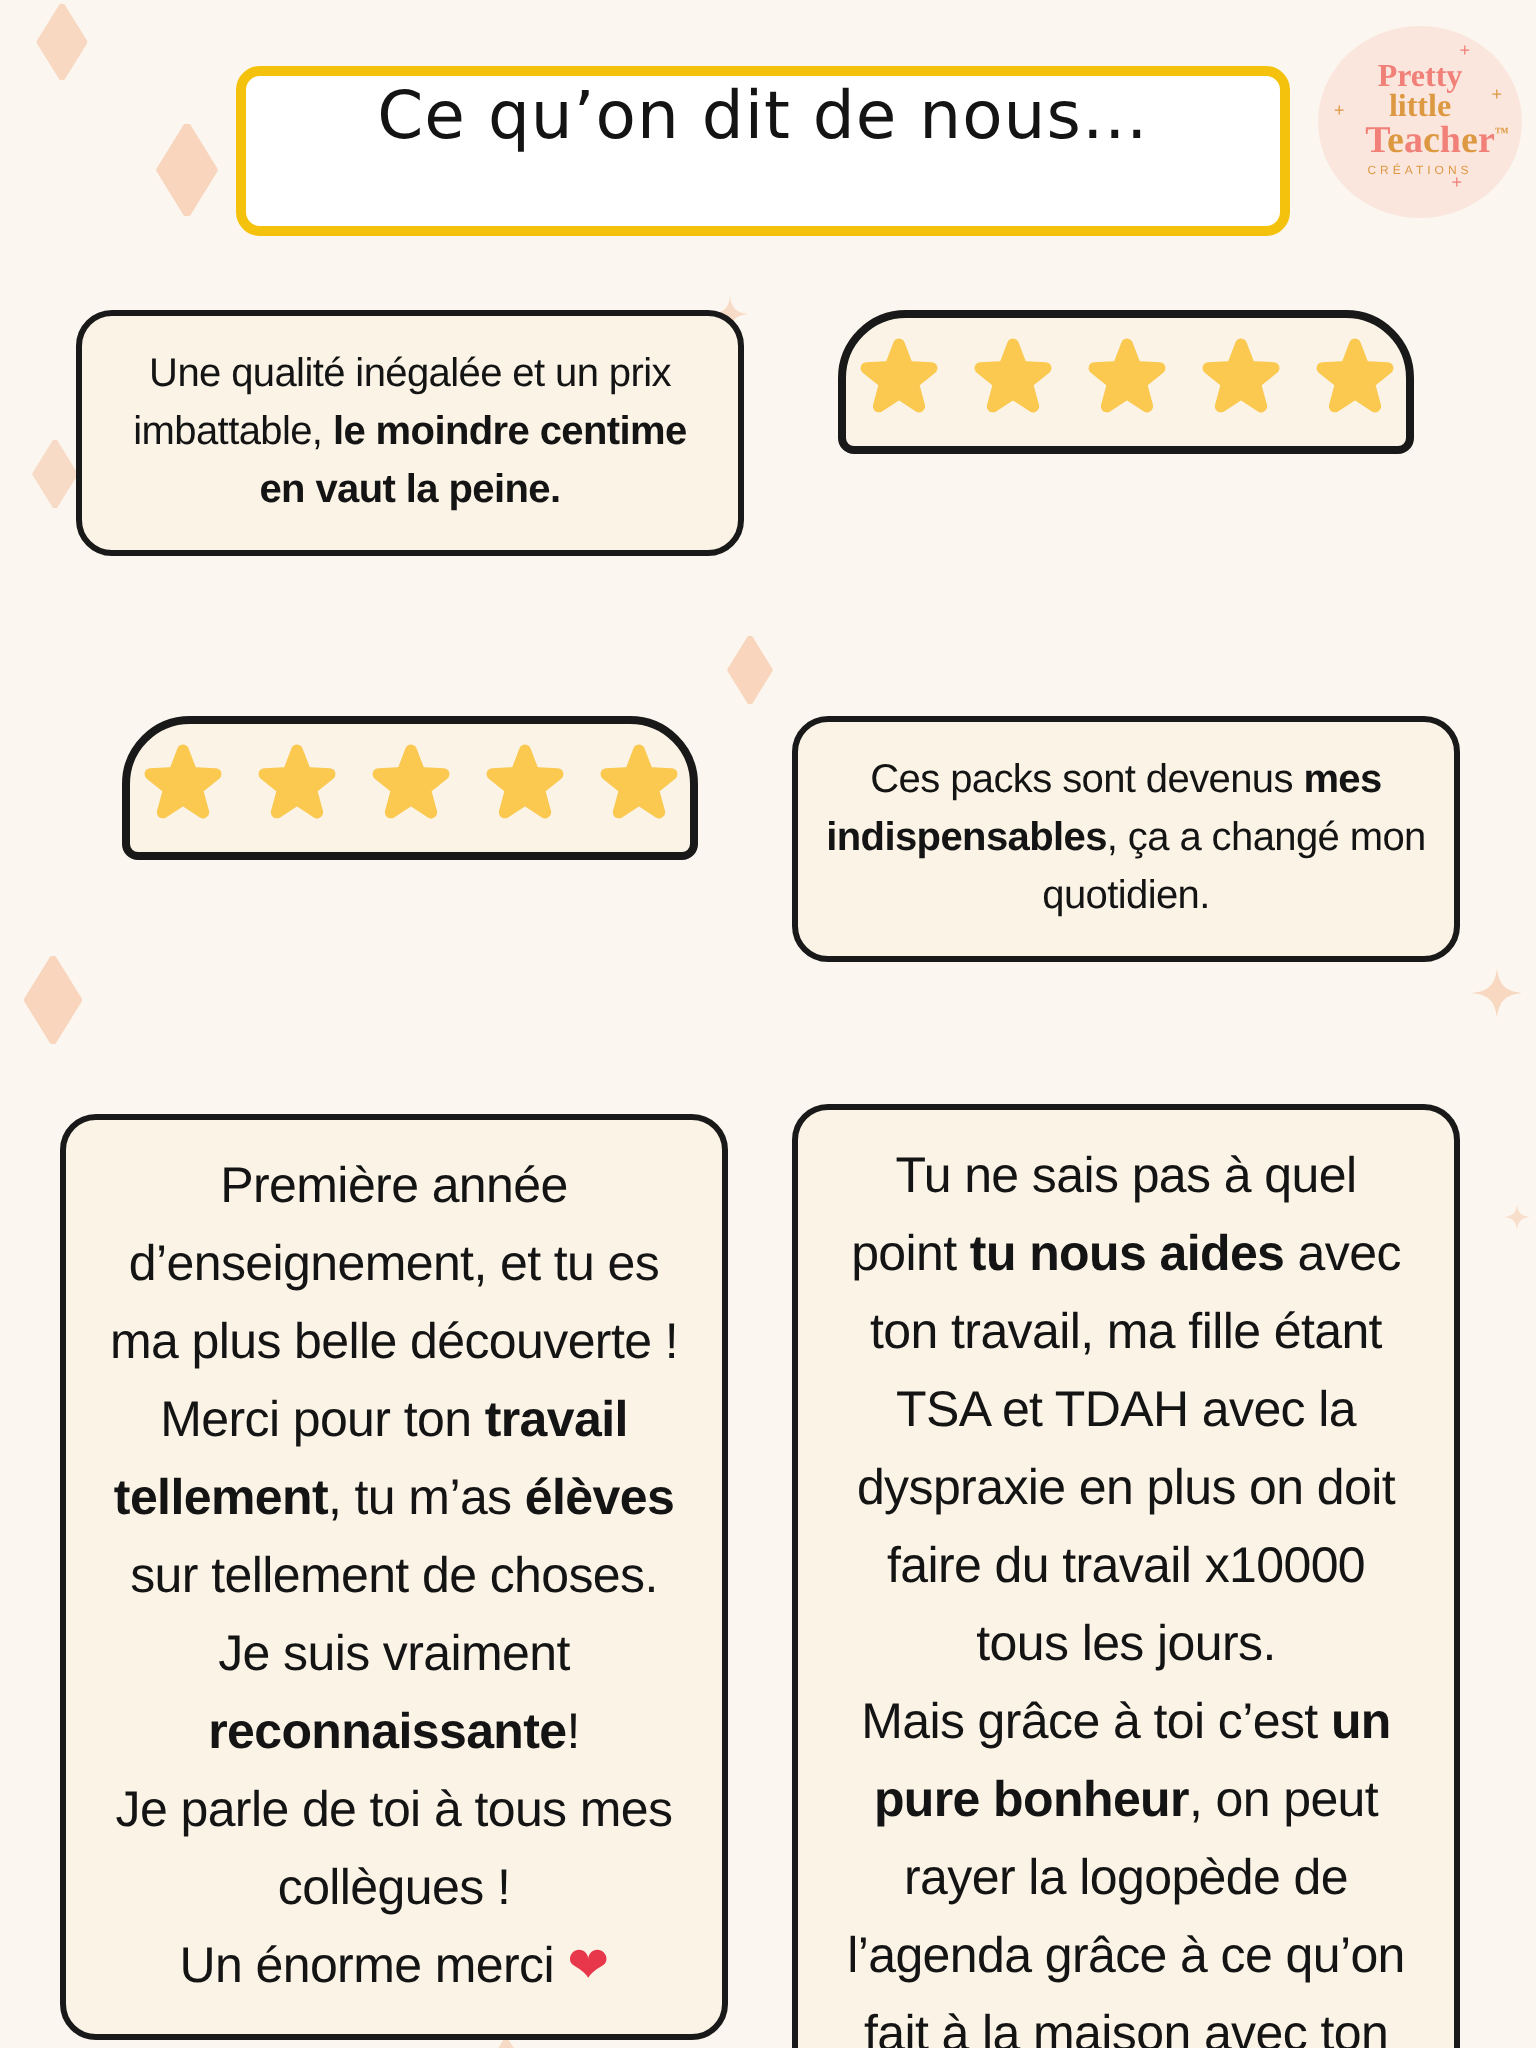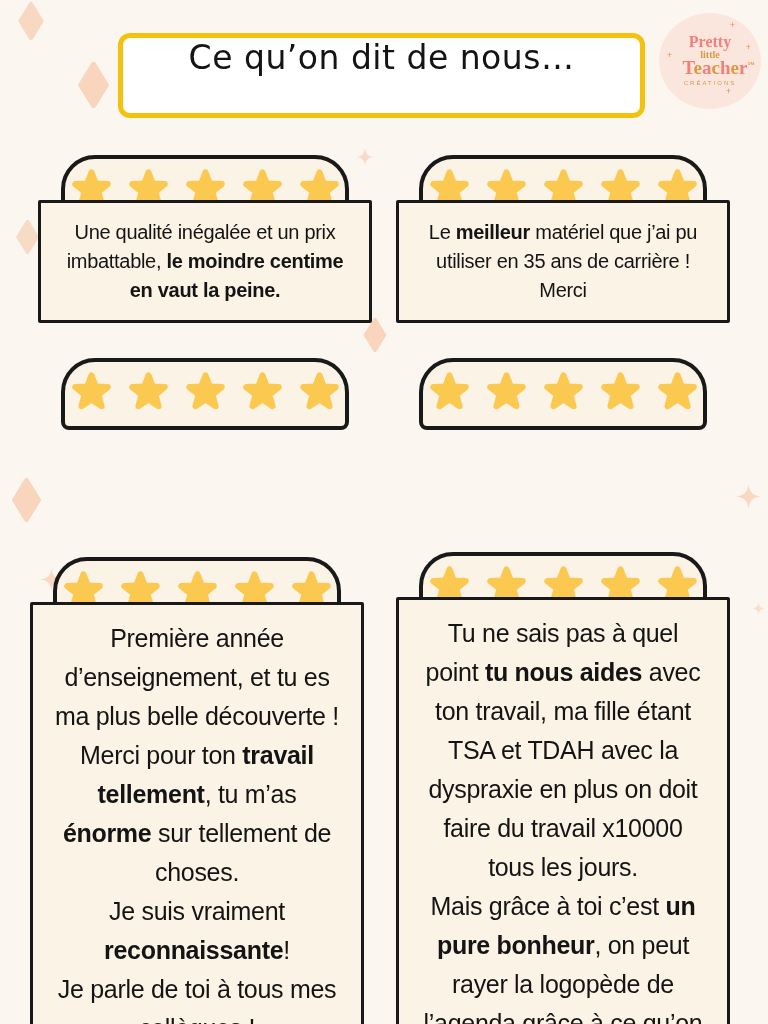--- a/index.html
+++ b/index.html
@@ -38,21 +38,21 @@
     font-family:"DejaVu Sans",sans-serif;
   }
   
   .logo{
     position:absolute;left:659px;top:13px;width:102px;height:96px;border-radius:50%;
     background:var(--logo-circle);
     display:flex;flex-direction:column;align-items:center;justify-content:center;
     text-align:center;font-family:"Liberation Serif",serif;line-height:.92;
   }
   .logo .l1{color:var(--logo-coral);font-weight:700;font-size:16px;}
-  .logo .l2{color:var(--logo-orange);font-weight:700;font-size:10px;text-align:center;}
+  .logo .l2{color:var(--logo-orange);font-weight:700;font-size:16px;text-align:center;}
   .logo .l3{font-weight:700;font-size:19px;margin-left:17px;}
   .logo .l3 sup{font-size:7px;color:var(--logo-orange);}
   .logo .sub{margin-top:5px;color:var(--logo-orange);font-size:6px;letter-spacing:2px;font-family:"Liberation Sans",sans-serif;}
   .logo .plus{position:absolute;color:var(--logo-coral);font-size:9px;font-family:"Liberation Sans",sans-serif;}
   .logo .plus.p1{top:8px;right:26px;}
   .logo .plus.p2{top:38px;left:8px;color:var(--logo-orange);}
   .logo .plus.p3{top:30px;right:10px;color:var(--logo-orange);}
   .logo .plus.p4{bottom:14px;right:30px;}
   
   .card{position:absolute;width:334px;}
@@ -64,22 +64,22 @@
   .c6{left:396px;top:552px;}
   .starbar{
     position:absolute;left:50%;top:0;transform:translateX(-50%);
     width:288px;height:72px;background:var(--card-bg);
     border:4px solid var(--ink);border-radius:34px 34px 8px 8px;
     display:flex;justify-content:center;align-items:flex-start;gap:14px;
     padding-top:9px;z-index:1;
   }
   .starbar svg{width:43px;height:41px;flex:0 0 auto;}
   .bubble{
-    position:relative;z-index:2;margin-top:45px;width:100%;
-    background:var(--card-bg);border:3px solid var(--ink);border-radius:2px;
+    position:relative;z-index:2;width:100%;
+    background:var(--card-bg);border:3px solid var(--ink);border-radius:18px;
     min-height:123px;display:flex;align-items:center;justify-content:center;
     padding:12px 13px;text-align:center;
     font-size:20px;line-height:1.46;letter-spacing:-.3px;color:#141414;
   }
   .tall .bubble{min-height:374px;font-size:25px;line-height:1.56;padding:14px 20px;}
   .quote{white-space:pre-line;}
   .quote .b{font-weight:700;}
   .quote .heart{color:var(--heart-red);font-weight:400;}
 </style>
 </head>
@@ -208,71 +208,71 @@
   </svg>
 
   <svg viewBox="-5 -6 50 48" aria-hidden="true">
     <polygon points="20,-1 25,12.1 39,12.8 28.1,21.6 31.8,35.2 20,27.5 8.2,35.2 11.9,21.6 1,12.8 15,12.1" fill="#FBC850" stroke="#FBC850" stroke-width="7" stroke-linejoin="round"></polygon>
   </svg>
 
   <svg viewBox="-5 -6 50 48" aria-hidden="true">
     <polygon points="20,-1 25,12.1 39,12.8 28.1,21.6 31.8,35.2 20,27.5 8.2,35.2 11.9,21.6 1,12.8 15,12.1" fill="#FBC850" stroke="#FBC850" stroke-width="7" stroke-linejoin="round"></polygon>
   </svg>
 </div>
+  </div>
+
+  <div class="card c3">
+    <div class="starbar stars">
+  <svg viewBox="-5 -6 50 48" aria-hidden="true">
+    <polygon points="20,-1 25,12.1 39,12.8 28.1,21.6 31.8,35.2 20,27.5 8.2,35.2 11.9,21.6 1,12.8 15,12.1" fill="#FBC850" stroke="#FBC850" stroke-width="7" stroke-linejoin="round"></polygon>
+  </svg>
+
+  <svg viewBox="-5 -6 50 48" aria-hidden="true">
+    <polygon points="20,-1 25,12.1 39,12.8 28.1,21.6 31.8,35.2 20,27.5 8.2,35.2 11.9,21.6 1,12.8 15,12.1" fill="#FBC850" stroke="#FBC850" stroke-width="7" stroke-linejoin="round"></polygon>
+  </svg>
+
+  <svg viewBox="-5 -6 50 48" aria-hidden="true">
+    <polygon points="20,-1 25,12.1 39,12.8 28.1,21.6 31.8,35.2 20,27.5 8.2,35.2 11.9,21.6 1,12.8 15,12.1" fill="#FBC850" stroke="#FBC850" stroke-width="7" stroke-linejoin="round"></polygon>
+  </svg>
+
+  <svg viewBox="-5 -6 50 48" aria-hidden="true">
+    <polygon points="20,-1 25,12.1 39,12.8 28.1,21.6 31.8,35.2 20,27.5 8.2,35.2 11.9,21.6 1,12.8 15,12.1" fill="#FBC850" stroke="#FBC850" stroke-width="7" stroke-linejoin="round"></polygon>
+  </svg>
+
+  <svg viewBox="-5 -6 50 48" aria-hidden="true">
+    <polygon points="20,-1 25,12.1 39,12.8 28.1,21.6 31.8,35.2 20,27.5 8.2,35.2 11.9,21.6 1,12.8 15,12.1" fill="#FBC850" stroke="#FBC850" stroke-width="7" stroke-linejoin="round"></polygon>
+  </svg>
+</div>
+  </div>
+
+  <div class="card c4">
+    <div class="starbar stars">
+  <svg viewBox="-5 -6 50 48" aria-hidden="true">
+    <polygon points="20,-1 25,12.1 39,12.8 28.1,21.6 31.8,35.2 20,27.5 8.2,35.2 11.9,21.6 1,12.8 15,12.1" fill="#FBC850" stroke="#FBC850" stroke-width="7" stroke-linejoin="round"></polygon>
+  </svg>
+
+  <svg viewBox="-5 -6 50 48" aria-hidden="true">
+    <polygon points="20,-1 25,12.1 39,12.8 28.1,21.6 31.8,35.2 20,27.5 8.2,35.2 11.9,21.6 1,12.8 15,12.1" fill="#FBC850" stroke="#FBC850" stroke-width="7" stroke-linejoin="round"></polygon>
+  </svg>
+
+  <svg viewBox="-5 -6 50 48" aria-hidden="true">
+    <polygon points="20,-1 25,12.1 39,12.8 28.1,21.6 31.8,35.2 20,27.5 8.2,35.2 11.9,21.6 1,12.8 15,12.1" fill="#FBC850" stroke="#FBC850" stroke-width="7" stroke-linejoin="round"></polygon>
+  </svg>
+
+  <svg viewBox="-5 -6 50 48" aria-hidden="true">
+    <polygon points="20,-1 25,12.1 39,12.8 28.1,21.6 31.8,35.2 20,27.5 8.2,35.2 11.9,21.6 1,12.8 15,12.1" fill="#FBC850" stroke="#FBC850" stroke-width="7" stroke-linejoin="round"></polygon>
+  </svg>
+
+  <svg viewBox="-5 -6 50 48" aria-hidden="true">
+    <polygon points="20,-1 25,12.1 39,12.8 28.1,21.6 31.8,35.2 20,27.5 8.2,35.2 11.9,21.6 1,12.8 15,12.1" fill="#FBC850" stroke="#FBC850" stroke-width="7" stroke-linejoin="round"></polygon>
+  </svg>
+</div>
     <div class="bubble">
-      <p class="quote"><span>Le </span><span class="b">meilleur</span><span> matériel que j’ai pu utiliser en 35 ans de carrière ! Merci</span></p>
-    </div>
-  </div>
-
-  <div class="card c3">
-    <div class="starbar stars">
-  <svg viewBox="-5 -6 50 48" aria-hidden="true">
-    <polygon points="20,-1 25,12.1 39,12.8 28.1,21.6 31.8,35.2 20,27.5 8.2,35.2 11.9,21.6 1,12.8 15,12.1" fill="#FBC850" stroke="#FBC850" stroke-width="7" stroke-linejoin="round"></polygon>
-  </svg>
-
-  <svg viewBox="-5 -6 50 48" aria-hidden="true">
-    <polygon points="20,-1 25,12.1 39,12.8 28.1,21.6 31.8,35.2 20,27.5 8.2,35.2 11.9,21.6 1,12.8 15,12.1" fill="#FBC850" stroke="#FBC850" stroke-width="7" stroke-linejoin="round"></polygon>
-  </svg>
-
-  <svg viewBox="-5 -6 50 48" aria-hidden="true">
-    <polygon points="20,-1 25,12.1 39,12.8 28.1,21.6 31.8,35.2 20,27.5 8.2,35.2 11.9,21.6 1,12.8 15,12.1" fill="#FBC850" stroke="#FBC850" stroke-width="7" stroke-linejoin="round"></polygon>
-  </svg>
-
-  <svg viewBox="-5 -6 50 48" aria-hidden="true">
-    <polygon points="20,-1 25,12.1 39,12.8 28.1,21.6 31.8,35.2 20,27.5 8.2,35.2 11.9,21.6 1,12.8 15,12.1" fill="#FBC850" stroke="#FBC850" stroke-width="7" stroke-linejoin="round"></polygon>
-  </svg>
-
-  <svg viewBox="-5 -6 50 48" aria-hidden="true">
-    <polygon points="20,-1 25,12.1 39,12.8 28.1,21.6 31.8,35.2 20,27.5 8.2,35.2 11.9,21.6 1,12.8 15,12.1" fill="#FBC850" stroke="#FBC850" stroke-width="7" stroke-linejoin="round"></polygon>
-  </svg>
-</div>
-  </div>
-
-  <div class="card c4">
-    <div class="starbar stars">
-  <svg viewBox="-5 -6 50 48" aria-hidden="true">
-    <polygon points="20,-1 25,12.1 39,12.8 28.1,21.6 31.8,35.2 20,27.5 8.2,35.2 11.9,21.6 1,12.8 15,12.1" fill="#FBC850" stroke="#FBC850" stroke-width="7" stroke-linejoin="round"></polygon>
-  </svg>
-
-  <svg viewBox="-5 -6 50 48" aria-hidden="true">
-    <polygon points="20,-1 25,12.1 39,12.8 28.1,21.6 31.8,35.2 20,27.5 8.2,35.2 11.9,21.6 1,12.8 15,12.1" fill="#FBC850" stroke="#FBC850" stroke-width="7" stroke-linejoin="round"></polygon>
-  </svg>
-
-  <svg viewBox="-5 -6 50 48" aria-hidden="true">
-    <polygon points="20,-1 25,12.1 39,12.8 28.1,21.6 31.8,35.2 20,27.5 8.2,35.2 11.9,21.6 1,12.8 15,12.1" fill="#FBC850" stroke="#FBC850" stroke-width="7" stroke-linejoin="round"></polygon>
-  </svg>
-
-  <svg viewBox="-5 -6 50 48" aria-hidden="true">
-    <polygon points="20,-1 25,12.1 39,12.8 28.1,21.6 31.8,35.2 20,27.5 8.2,35.2 11.9,21.6 1,12.8 15,12.1" fill="#FBC850" stroke="#FBC850" stroke-width="7" stroke-linejoin="round"></polygon>
-  </svg>
-
-  <svg viewBox="-5 -6 50 48" aria-hidden="true">
-    <polygon points="20,-1 25,12.1 39,12.8 28.1,21.6 31.8,35.2 20,27.5 8.2,35.2 11.9,21.6 1,12.8 15,12.1" fill="#FBC850" stroke="#FBC850" stroke-width="7" stroke-linejoin="round"></polygon>
-  </svg>
-</div>
+      <p class="quote"><span>Ces packs sont devenus </span><span class="b">mes indispensables</span><span>, ça a changé mon quotidien.</span></p>
+    </div>
   </div>
 
   <div class="card c5 tall">
     <div class="starbar stars">
   <svg viewBox="-5 -6 50 48" aria-hidden="true">
     <polygon points="20,-1 25,12.1 39,12.8 28.1,21.6 31.8,35.2 20,27.5 8.2,35.2 11.9,21.6 1,12.8 15,12.1" fill="#FBC850" stroke="#FBC850" stroke-width="7" stroke-linejoin="round"></polygon>
   </svg>
 
   <svg viewBox="-5 -6 50 48" aria-hidden="true">
     <polygon points="20,-1 25,12.1 39,12.8 28.1,21.6 31.8,35.2 20,27.5 8.2,35.2 11.9,21.6 1,12.8 15,12.1" fill="#FBC850" stroke="#FBC850" stroke-width="7" stroke-linejoin="round"></polygon>
@@ -285,21 +285,21 @@
   <svg viewBox="-5 -6 50 48" aria-hidden="true">
     <polygon points="20,-1 25,12.1 39,12.8 28.1,21.6 31.8,35.2 20,27.5 8.2,35.2 11.9,21.6 1,12.8 15,12.1" fill="#FBC850" stroke="#FBC850" stroke-width="7" stroke-linejoin="round"></polygon>
   </svg>
 
   <svg viewBox="-5 -6 50 48" aria-hidden="true">
     <polygon points="20,-1 25,12.1 39,12.8 28.1,21.6 31.8,35.2 20,27.5 8.2,35.2 11.9,21.6 1,12.8 15,12.1" fill="#FBC850" stroke="#FBC850" stroke-width="7" stroke-linejoin="round"></polygon>
   </svg>
 </div>
     <div class="bubble">
       <p class="quote"><span>Première année d’enseignement, et tu es ma plus belle découverte !
-Merci pour ton </span><span class="b">travail tellement</span><span>, tu m’as </span><span class="b">énorme</span><span> sur tellement de choses.
+Merci pour ton </span><span class="b">travail tellement</span><span>, tu m’as </span><span class="b">élèves</span><span> sur tellement de choses.
 Je suis vraiment
 </span><span class="b">reconnaissante</span><span>!
 Je parle de toi à tous mes collègues !
 Un énorme merci </span><span class="heart">❤</span></p>
     </div>
   </div>
 
   <div class="card c6 tall">
     <div class="starbar stars">
   <svg viewBox="-5 -6 50 48" aria-hidden="true">

